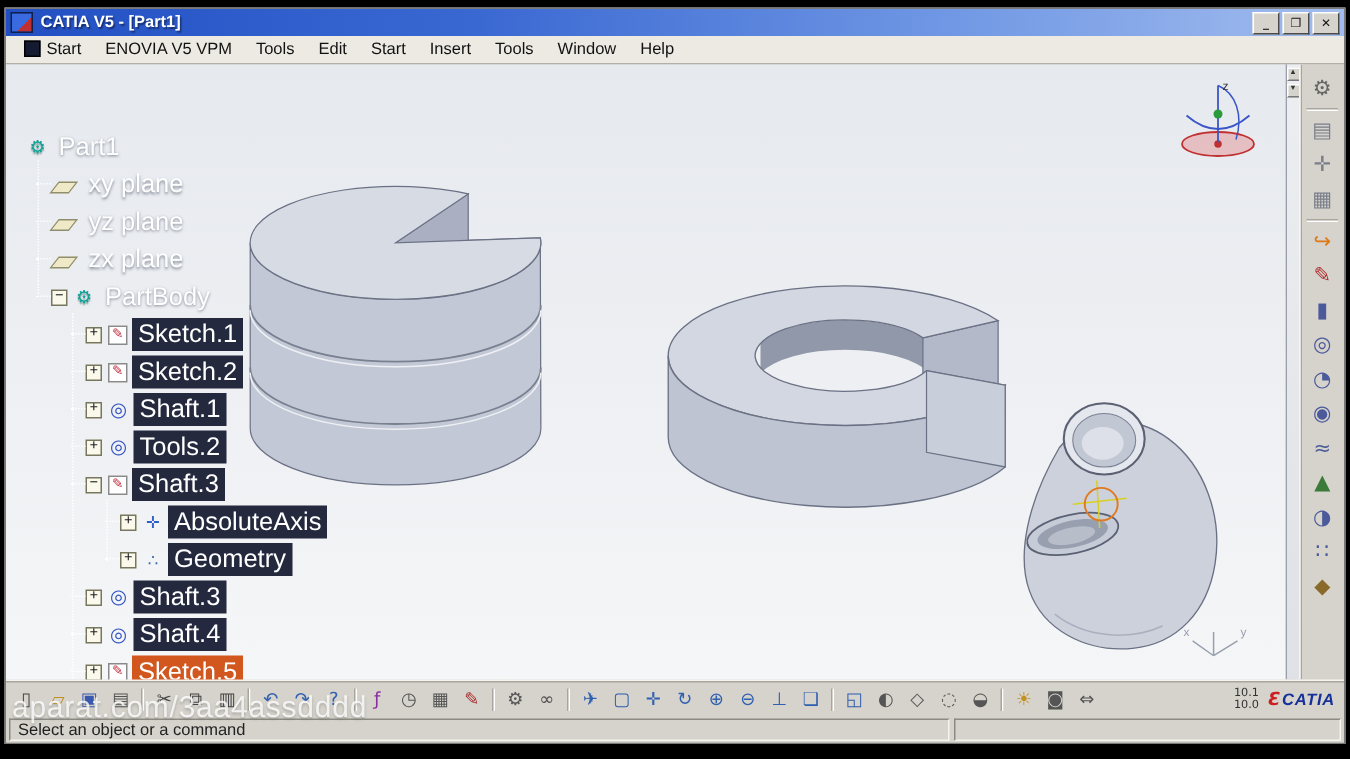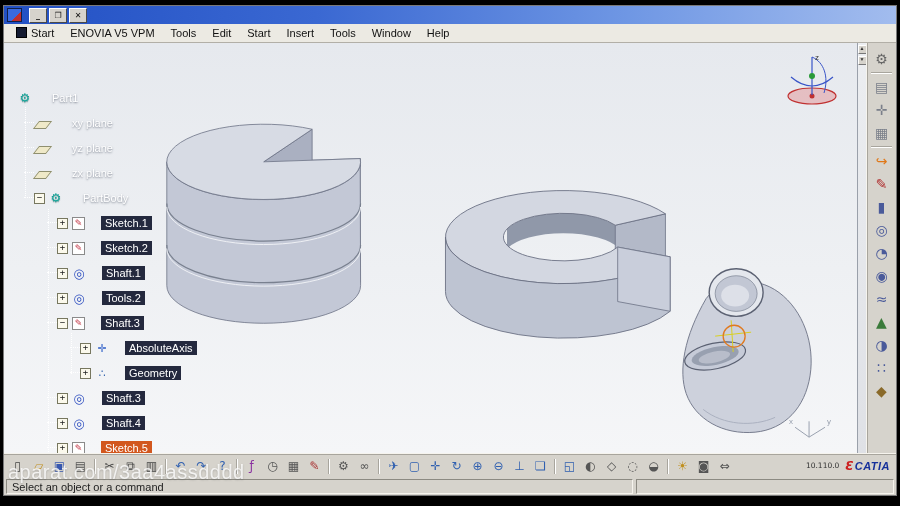--- a/index.html
+++ b/index.html
@@ -34,22 +34,22 @@
     font-family:"DejaVu Sans Mono",monospace;}
   .ticon{width:14px;height:13px;flex:none;margin-right:3px;display:flex;align-items:center;
     justify-content:center;font-size:12px;font-family:"DejaVu Sans",sans-serif;}
   .ticon.part,.ticon.body{color:#0fa296;text-shadow:0 1px 1px rgba(0,60,60,.4);}
   .ticon.plane{width:11px;height:6px;background:#efe9c8;border:1px solid #8f8f6f;
     transform:skewX(-38deg);margin:3px 6px 0 2px;}
   .ticon.sketch{background:#fff;border:1px solid #8a8a8a;width:11px;height:11px;font-size:9px;color:#c03040;}
   .ticon.shaft{color:#3050c0;font-size:13px;}
   .ticon.axis{color:#3060c8;font-size:11px;}
   .ticon.geometry{color:#3868b0;font-size:11px;}
-  .lbl{font-size:11px;color:#fff;padding:1px 4px;white-space:nowrap;
-    text-shadow:0 1px 2px rgba(40,50,70,.55);margin-left:13px;}
+  .lbl{font-size:17px;color:#fff;padding:1px 4px;white-space:nowrap;
+    text-shadow:0 1px 2px rgba(40,50,70,.55);}
   .lbl.boxed{background:rgba(13,19,42,.9);text-shadow:none;}
   .lbl.selected{background:#d2571e;text-shadow:none;}
   
   .compass{position:absolute;top:6px;right:12px;width:66px;height:60px;z-index:4;}
   
   .vstrip{width:9px;flex:none;background:linear-gradient(#eceef1,#dfe1e6);border-left:1px solid #9aa0aa;
     display:flex;flex-direction:column;align-items:center;padding-top:2px;box-sizing:border-box;}
   .vstrip .sbtn{width:7px;height:7px;background:#d6d3cc;border:1px solid;
     border-color:#fff #777 #777 #fff;font-size:5px;line-height:5px;text-align:center;color:#333;margin-bottom:2px;}
   
@@ -58,21 +58,21 @@
   .rt-btn{width:22px;height:20px;margin:3px auto;display:flex;align-items:center;justify-content:center;
     font:14px "DejaVu Sans",sans-serif;cursor:default;}
   .rt-btn-sep{height:1px;background:#a8a59d;border-bottom:1px solid #fff;margin:3px 4px;}
   
   .bottom-toolbar{height:24px;flex:none;background:#d6d3cc;border-top:1px solid #f6f4ee;
     box-shadow:inset 0 1px 0 #a8a59d;display:flex;align-items:center;padding:0 4px;}
   #bottom-icons{display:flex;align-items:center;gap:2px;flex:1;min-width:0;overflow:hidden;}
   .tb-btn{width:19px;height:18px;flex:none;display:flex;align-items:center;justify-content:center;
     font:12px "DejaVu Sans",sans-serif;cursor:default;}
   .tb-btn-sep{width:1px;height:15px;background:#a8a59d;border-right:1px solid #fff;margin:0 2px;flex:none;}
-  .zoom-readout{flex:none;display:flex;flex-direction:row;align-items:flex-start;
+  .zoom-readout{flex:none;display:flex;flex-direction:column;align-items:flex-start;
     font:7.5px "DejaVu Sans",sans-serif;color:#333;line-height:8px;margin:0 6px;}
   .catia-logo{flex:none;display:flex;align-items:baseline;margin-right:2px;}
   .ds-mark{color:#cc2020;font-weight:bold;font-style:italic;font-size:12px;margin-right:1px;
     font-family:"DejaVu Sans",sans-serif;}
   .catia-text{color:#16309a;font-weight:bold;font-style:italic;font-size:11px;letter-spacing:.5px;}
   
   .statusbar{height:17px;flex:none;background:#d6d3cc;display:flex;align-items:stretch;
     padding:1px 2px;gap:3px;box-sizing:border-box;}
   .status-field{border:1px solid;border-color:#8c8a82 #f6f4ee #f6f4ee #8c8a82;
     font-size:11px;color:#222;display:flex;align-items:center;padding:0 5px;white-space:nowrap;overflow:hidden;}
@@ -83,20 +83,21 @@
     font-size:20px;font-weight:normal;color:rgba(255,255,255,.8);letter-spacing:.5px;
     text-shadow:0 1px 2px rgba(90,90,90,.35);}
 </style>
 </head>
 <body>
 
 <div class="window">
 
   <div class="titlebar">
     <div class="win-ico"></div>
+    <div class="title-text">CATIA V5 - [Part1]</div>
     <div class="winbtn">_</div>
     <div class="winbtn">❐</div>
     <div class="winbtn">✕</div>
   </div>
 
   <div class="menubar">
     <div id="menu-items" style="display:flex;align-items:center;">
         <span class="menu-item">
           <span class="start-ico"></span>
           <span>Start</span>

